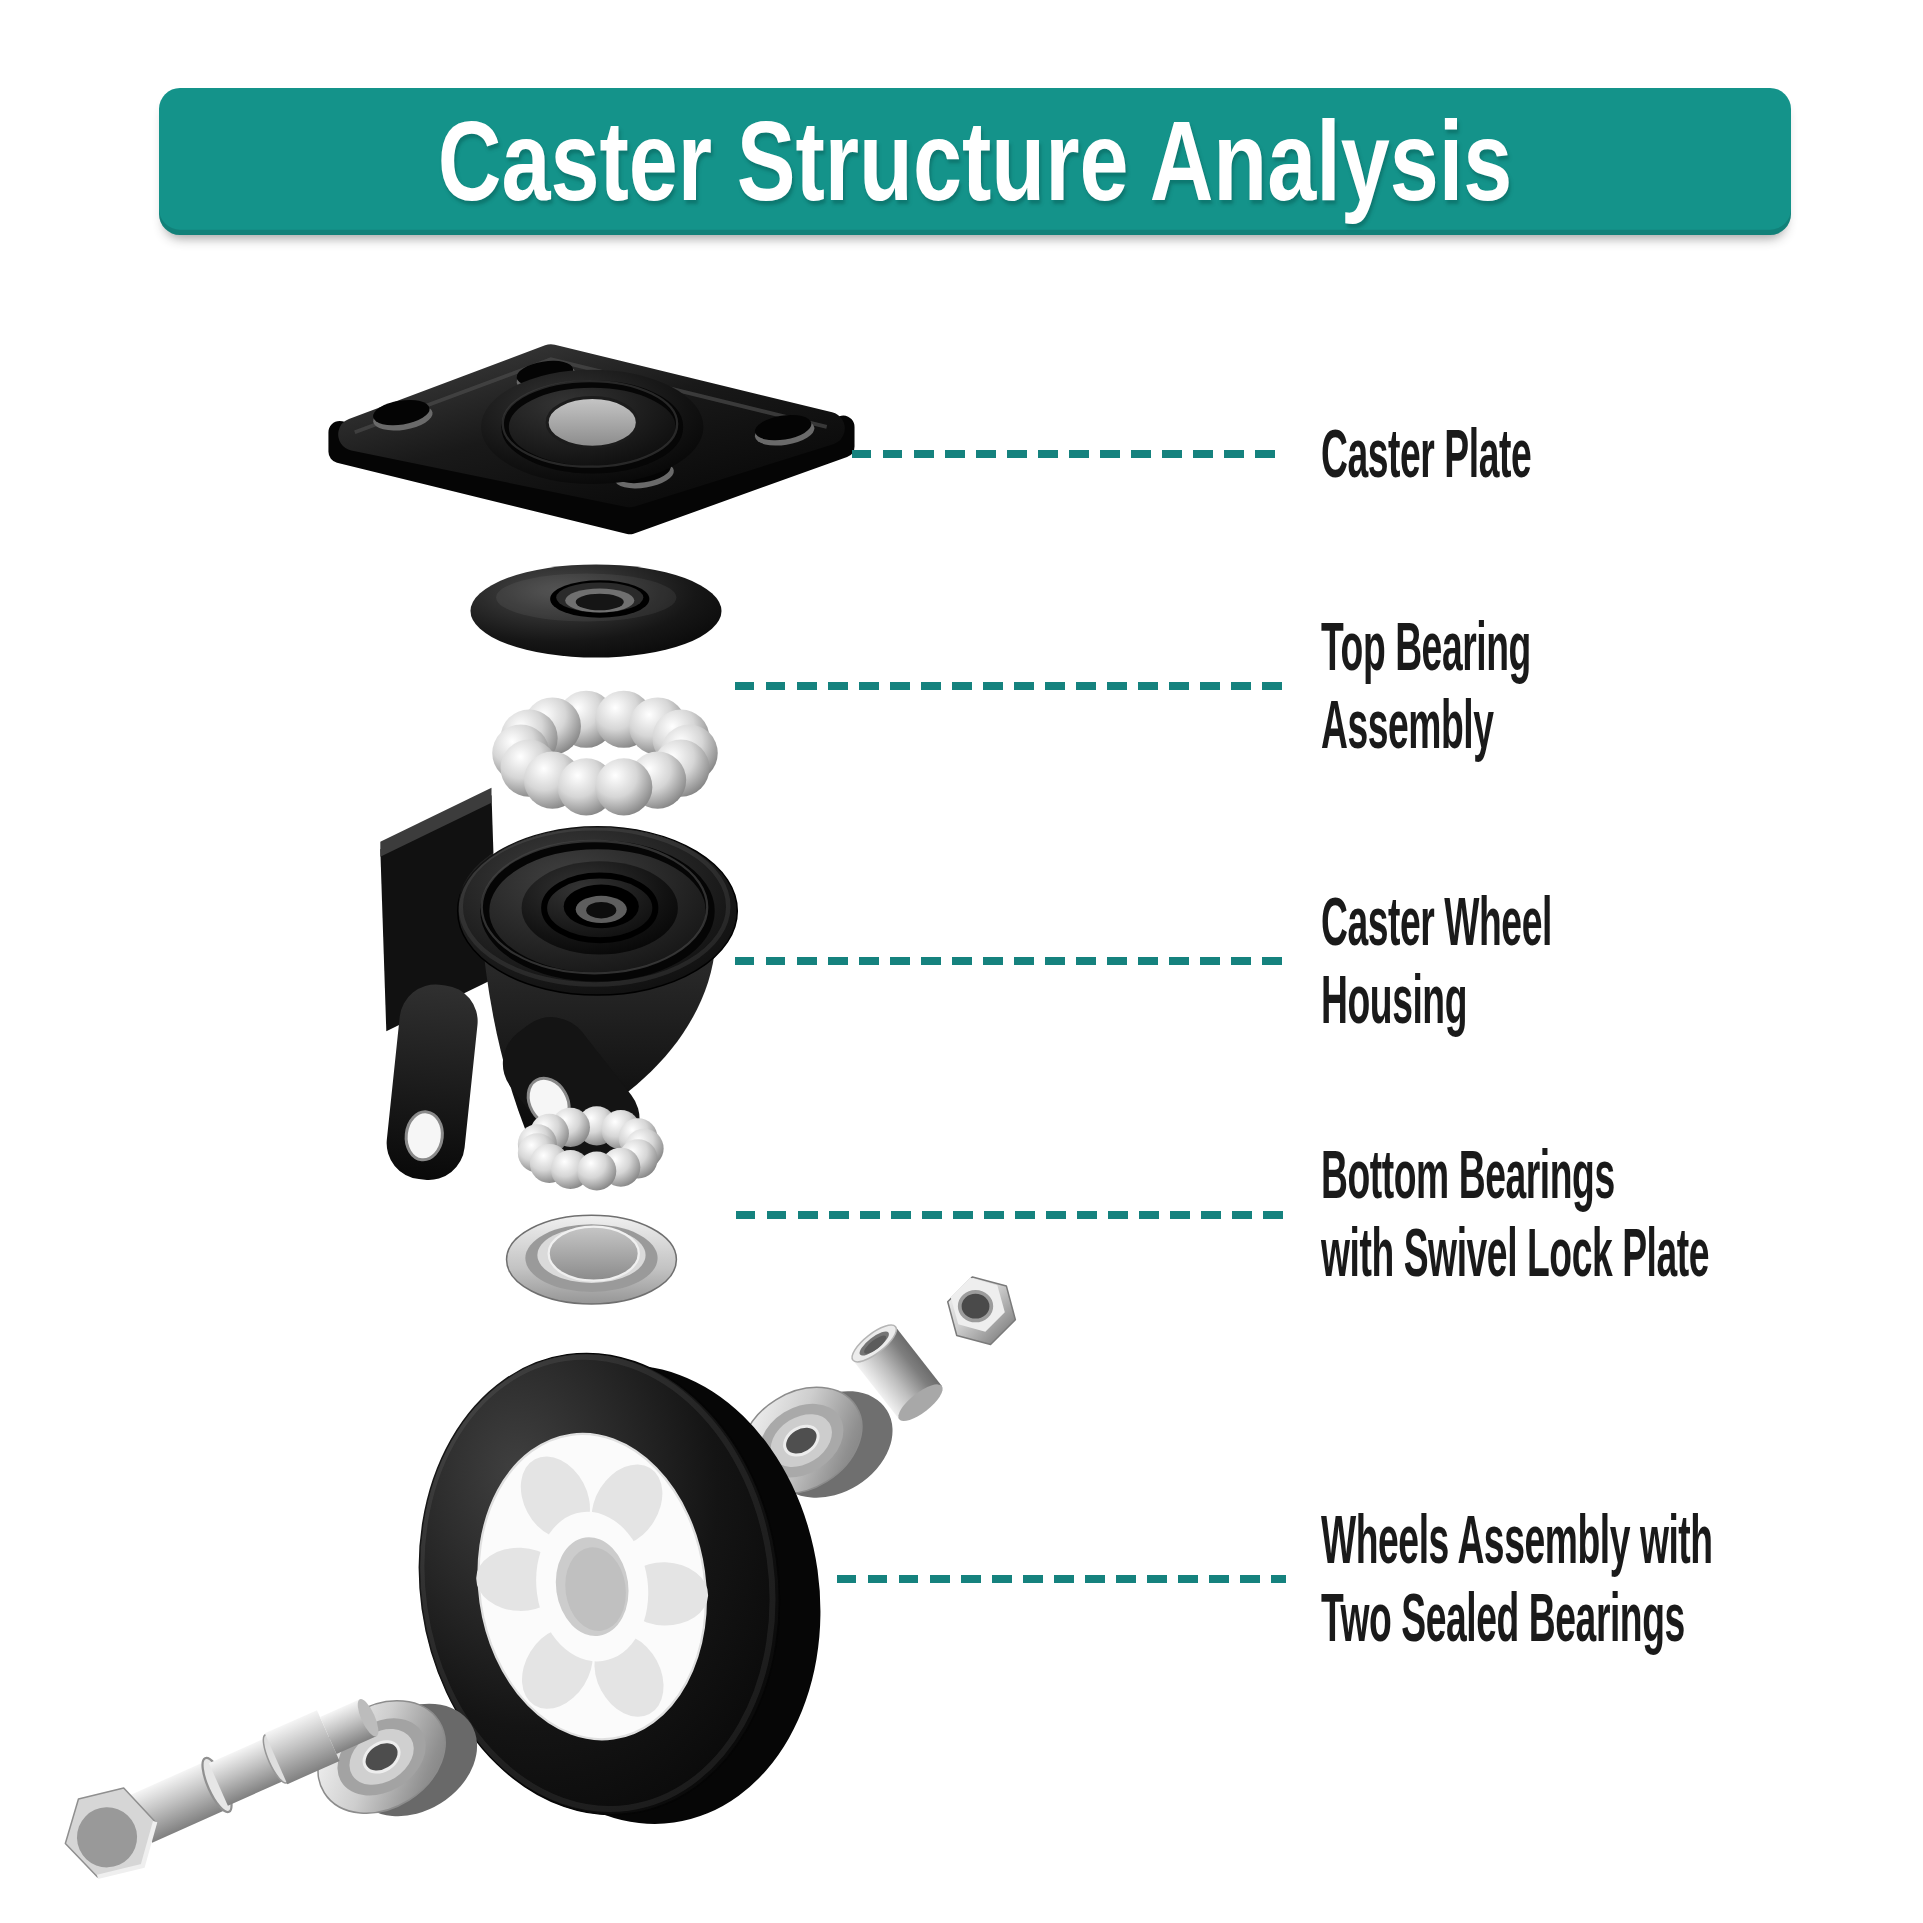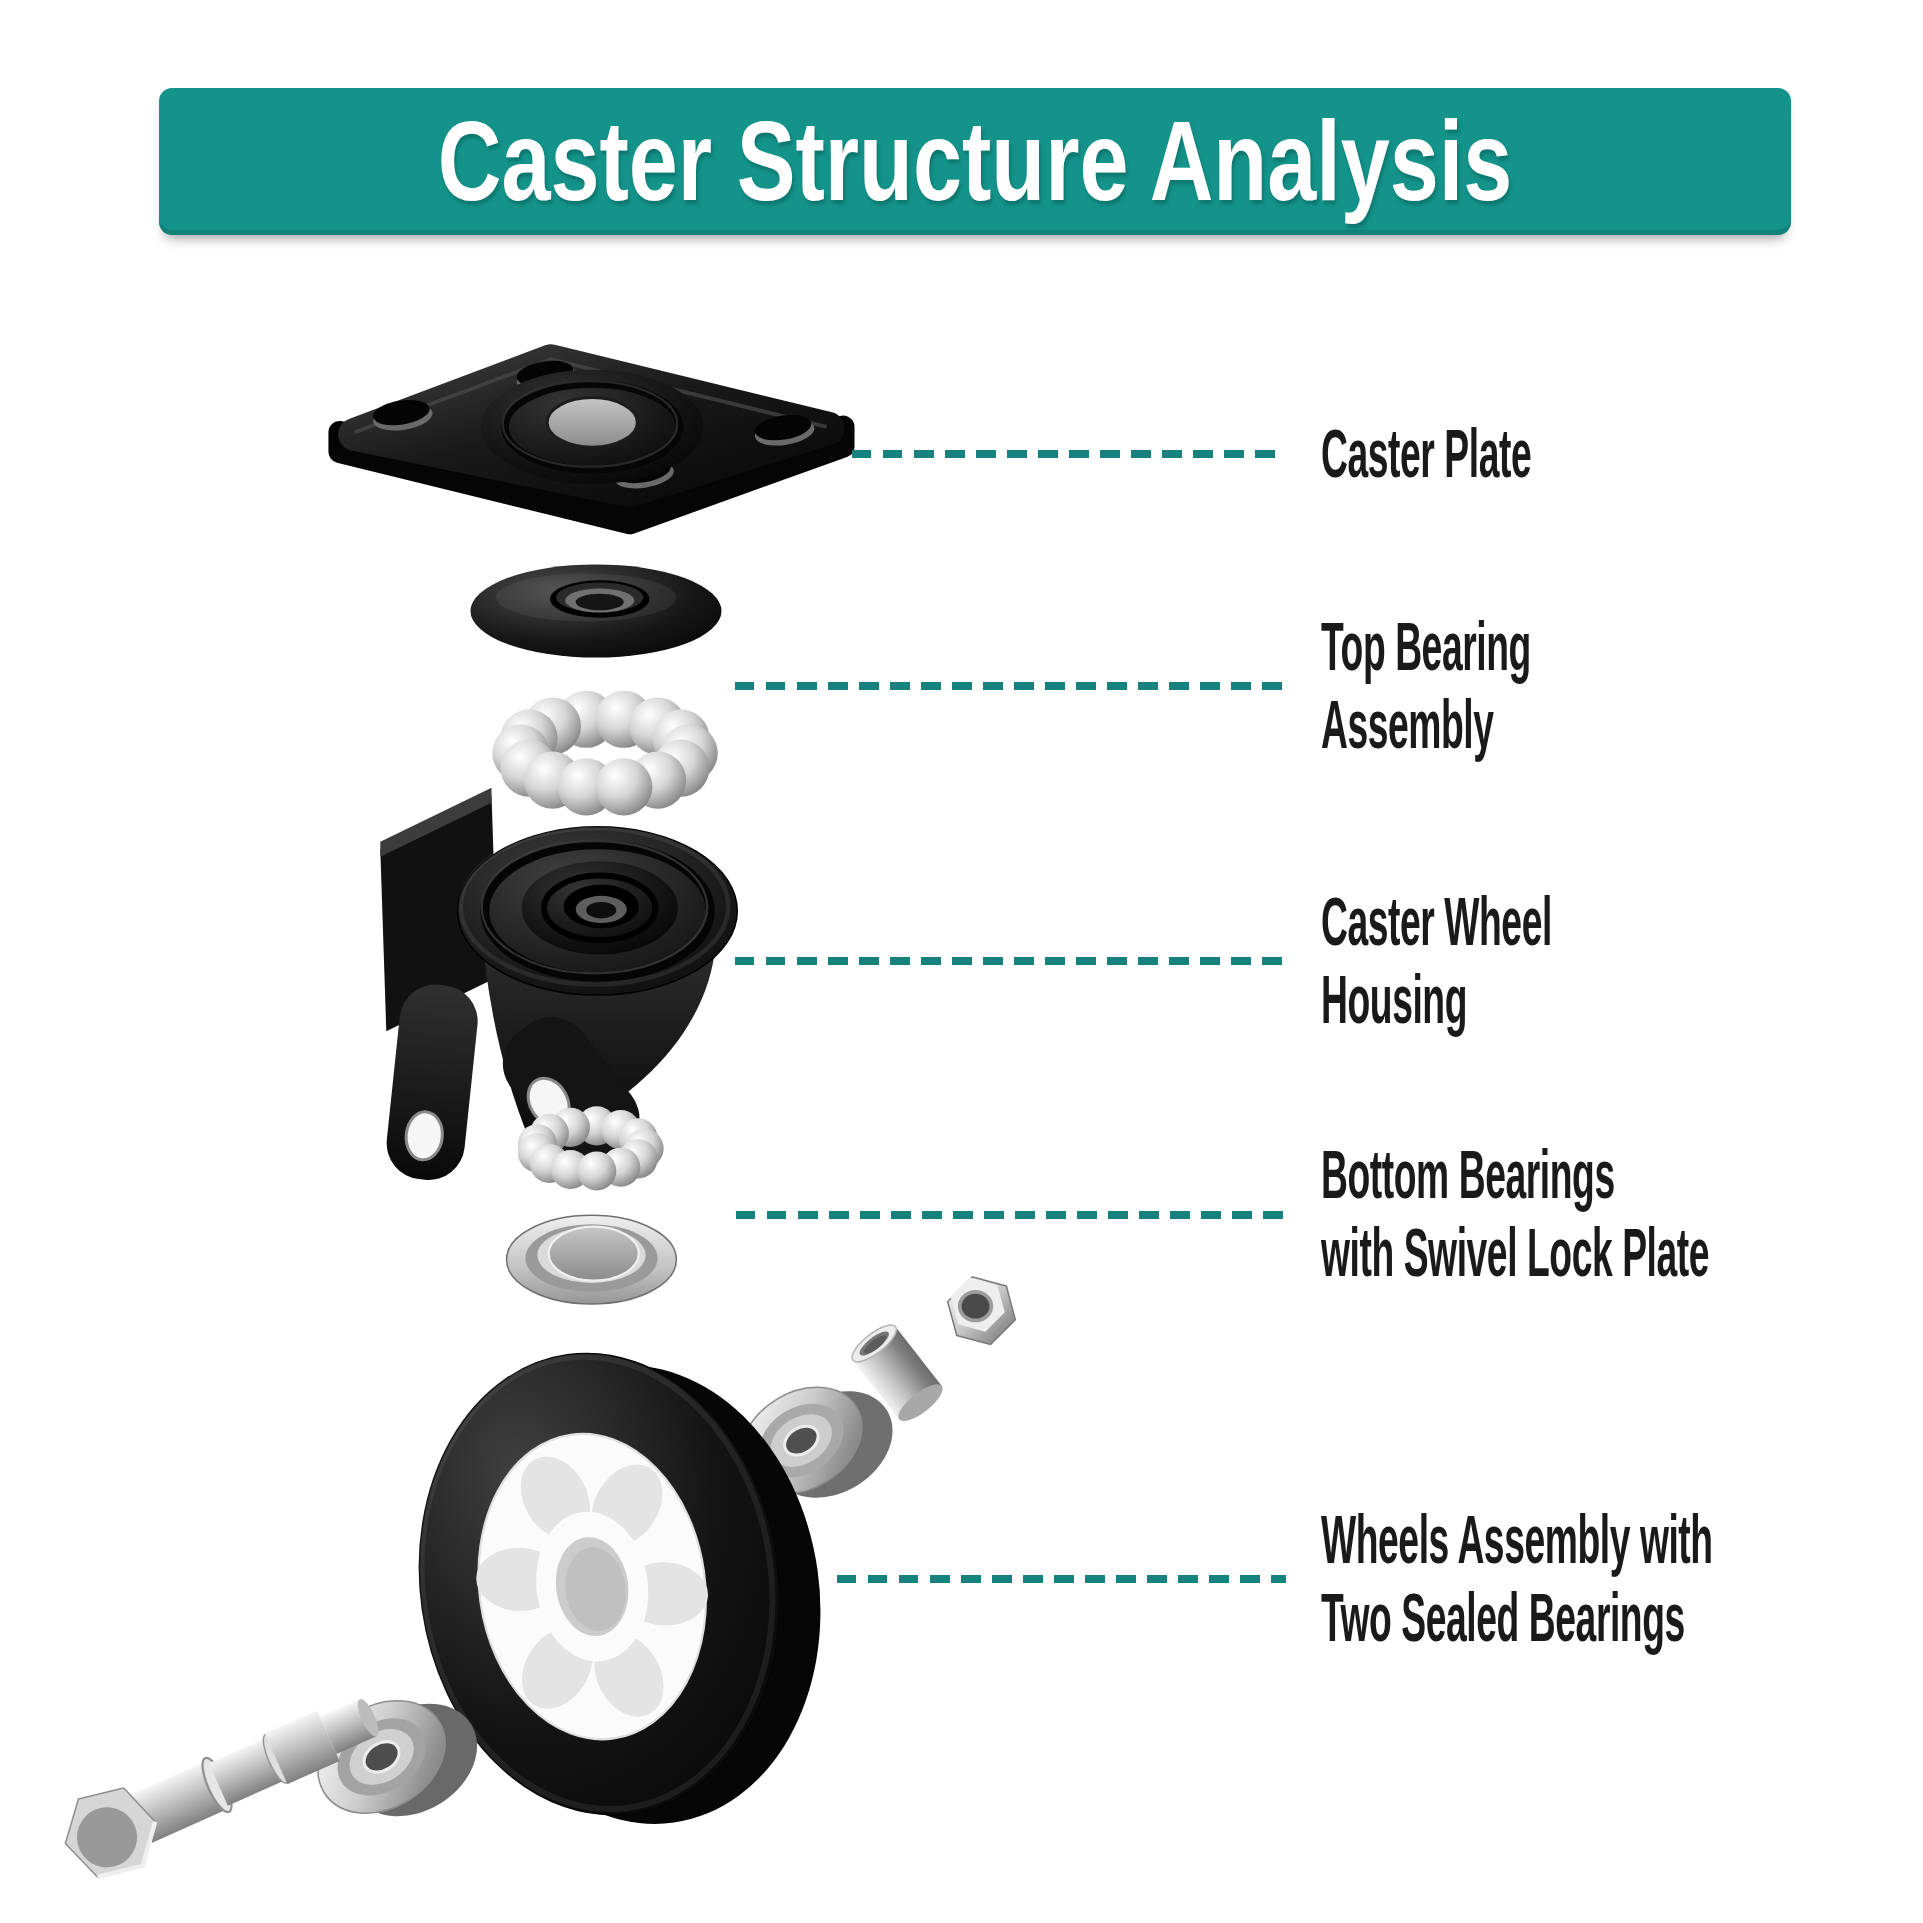--- a/index.html
+++ b/index.html
@@ -1,20 +1,20 @@
 <!DOCTYPE html>
 <html style="font-size:12px"><head>
 <meta charset="utf-8">
 <style>
   html,body{margin:0;padding:0;background:#ffffff;}
   .canvas{position:relative;width:1924px;height:1924px;background:#ffffff;overflow:hidden;
           font-family:"Liberation Sans", sans-serif;}
   
   .banner{position:absolute;left:159px;top:88px;width:1632px;height:147px;
-          background:#14938A;border-radius:13px;
+          background:#14938A;border-radius:21px;
           box-shadow: inset 0 -5.3px 0 rgba(0,0,0,.12), 0 9px 12px -6px rgba(40,40,40,.45);}
   .banner h1{margin:0;width:100%;height:147px;line-height:147px;text-align:center;
           color:#ffffff;font-weight:700;font-size:113px;letter-spacing:0;
           transform:scaleX(.78);transform-origin:center center;white-space:nowrap;
           text-shadow:2.3px 3.8px 3.8px rgba(0,70,64,.35);}
   
   .leader{position:absolute;height:8.3px;
           background:repeating-linear-gradient(90deg,#15827E 0 19.5px,transparent 19.5px 31px);}
   
   .label{position:absolute;left:1321px;color:#1a1a1a;font-weight:700;font-size:69px;

